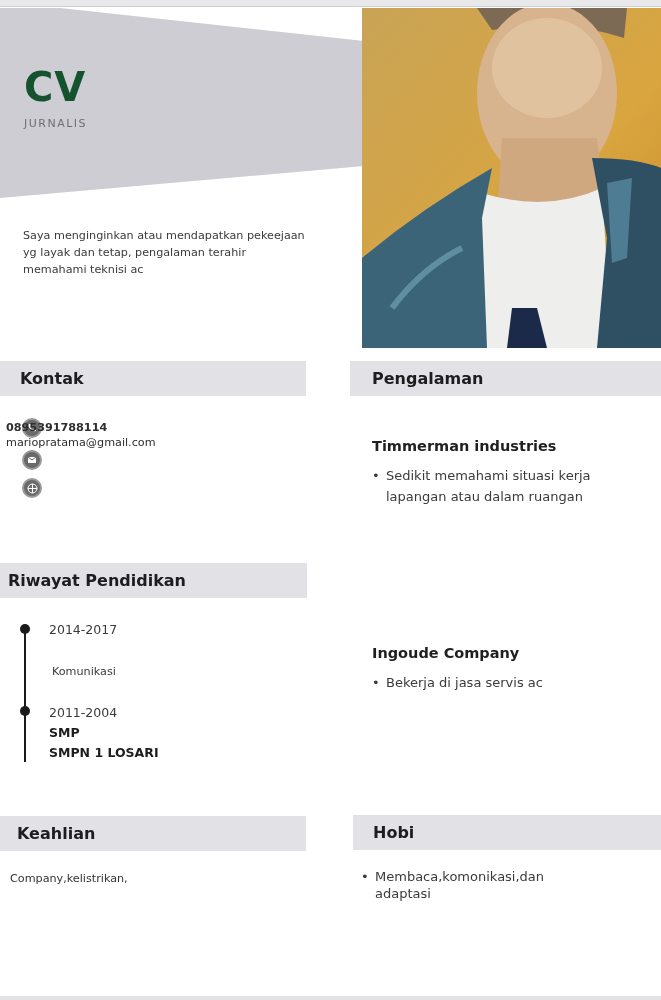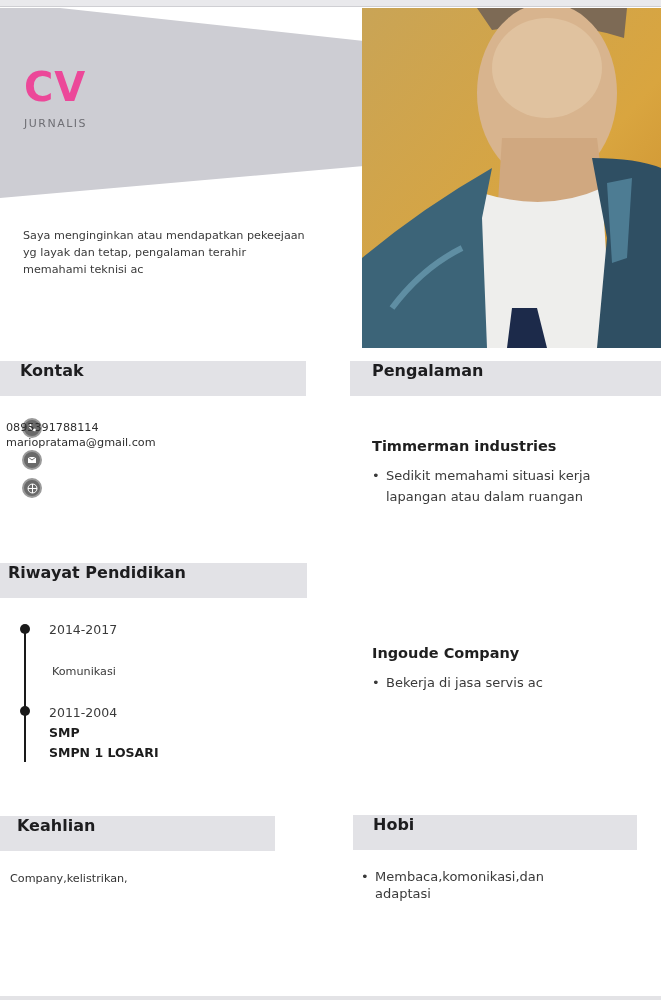--- a/index.html
+++ b/index.html
@@ -4,28 +4,28 @@
   <style>
     * { box-sizing: border-box; margin: 0; padding: 0; }
     html, body { width: 661px; height: 1000px; background: #ffffff; overflow: hidden; }
     body { font-family: "DejaVu Sans", sans-serif; color: #2b2b2b; position: relative; }
 
     .top-line { position: absolute; left: 0; top: 0; width: 661px; height: 7px; background: #e9e9ec; border-bottom: 1px solid #cfcfd3; }
     .bottom-line { position: absolute; left: 0; top: 996px; width: 661px; height: 4px; background: #e3e3e6; }
 
     .banner { position: absolute; left: 0; top: 8px; width: 364px; height: 190px; }
     .banner svg { display: block; }
-    .cv-title { position: absolute; left: 24px; top: 64px; font-size: 40px; font-weight: bold; color: #ec4899; letter-spacing: 1px; font-family: "DejaVu Sans", sans-serif; }
+    .cv-title { position: absolute; left: 24px; top: 64px; font-size: 40px; font-weight: bold; color: #14532d; letter-spacing: 1px; font-family: "DejaVu Sans", sans-serif; }
     .cv-subtitle { position: absolute; left: 24px; top: 117px; font-size: 11px; color: #6e6e74; letter-spacing: 1.5px; font-family: "DejaVu Sans", sans-serif; }
 
     .summary { position: absolute; left: 23px; top: 227px; width: 290px; font-size: 11.2px; line-height: 17px; color: #3a3a3a; }
 
     .photo { position: absolute; left: 362px; top: 8px; width: 299px; height: 340px; overflow: hidden; background: #d4a24e; }
 
-    .section-head { position: absolute; height: 35px; background: #e2e2e6; display: flex; }
+    .section-head { position: absolute; height: 35px; background: #e2e2e6; display: flex; align-items: center; }
     .section-head span { font-size: 16px; font-weight: bold; color: #1d1d1f; }
 
     .contact-line { position: absolute; left: 6px; font-size: 11.2px; color: #2e2e2e; }
     .contact-icon { position: absolute; left: 22px; width: 20px; height: 20px; border-radius: 50%; background: #6a6a6a; border: 2px solid #9a9a9a; display: flex; align-items: center; justify-content: center; }
     .contact-icon svg { display: block; }
 
     .job-title { position: absolute; left: 372px; font-size: 14.5px; font-weight: bold; color: #1f1f1f; }
     .bullet-list { position: absolute; list-style: none; font-size: 13px; color: #3a3a3a; }
     .bullet-list li { position: relative; padding-left: 14px; line-height: 21px; }
     .bullet-list li::before { content: "•"; position: absolute; left: 0; top: 0; color: #3a3a3a; }
@@ -83,21 +83,21 @@
 </div>
 
 <div class="section-head" style="left:0; top:361px; width:306px; padding-left:20px;">
   <span>Kontak</span>
 </div>
 <div class="contact-icon" style="top:418px;">
   <svg width="10" height="10" viewBox="0 0 10 10">
       <path d="M2,1 L4,1 L4.5,3 L3.5,4 Q4.5,6 6,6.5 L7,5.5 L9,6 L9,8 Q5,9 1,3 Z" fill="#ffffff"></path>
     </svg>
 </div>
-<div class="contact-line" style="top:421px;">0895391788114</div>
+<div class="contact-line" style="top:421px;font-weight:bold;">0895391788114</div>
 <div class="contact-line" style="top:436px;">mariopratama@gmail.com</div>
 <div class="contact-icon" style="top:450px;">
   <svg width="10" height="10" viewBox="0 0 10 10">
       <rect x="1" y="2" width="8" height="6" fill="#ffffff"></rect>
       <path d="M1,2 L5,5 L9,2" stroke="#6a6a6a" stroke-width="1" fill="none"></path>
     </svg>
 </div>
 <div class="contact-icon" style="top:478px;">
   <svg width="11" height="11" viewBox="0 0 11 11">
       <circle cx="5.5" cy="5.5" r="4.5" stroke="#ffffff" stroke-width="1" fill="none"></circle>
@@ -123,25 +123,25 @@
 </div>
 <div class="timeline-line"></div>
 <div class="timeline-dot" style="top:624px;"></div>
 <div class="timeline-dot" style="top:706px;"></div>
 <div class="edu-text" style="left:49px; top:622px;text-align:center;">2014-2017</div>
 <div class="edu-text" style="left:52px; top:665px; font-size:11.2px;">Komunikasi</div>
 <div class="edu-text" style="left:49px; top:705px;">2011-2004</div>
 <div class="edu-bold" style="left:49px; top:725px;">SMP</div>
 <div class="edu-bold" style="left:49px; top:745px;">SMPN 1 LOSARI</div>
 
-<div class="section-head" style="left:0; top:816px; width:275px; padding-left:17px;">
+<div class="section-head" style="left:0; top:816px; width:306px; padding-left:17px;">
   <span>Keahlian</span>
 </div>
 <div class="skills-text">Company,kelistrikan,</div>
 
-<div class="section-head" style="left:353px; top:815px; width:284px; padding-left:20px;">
+<div class="section-head" style="left:353px; top:815px; width:308px; padding-left:20px;">
   <span>Hobi</span>
 </div>
 <ul class="bullet-list" style="left:361px; top:868px; width:180px; line-height:17px;">
   <li style="line-height:17px;">Membaca,komonikasi,dan adaptasi</li>
 </ul>
 
 <div class="bottom-line"></div>
 
 </body></html>

